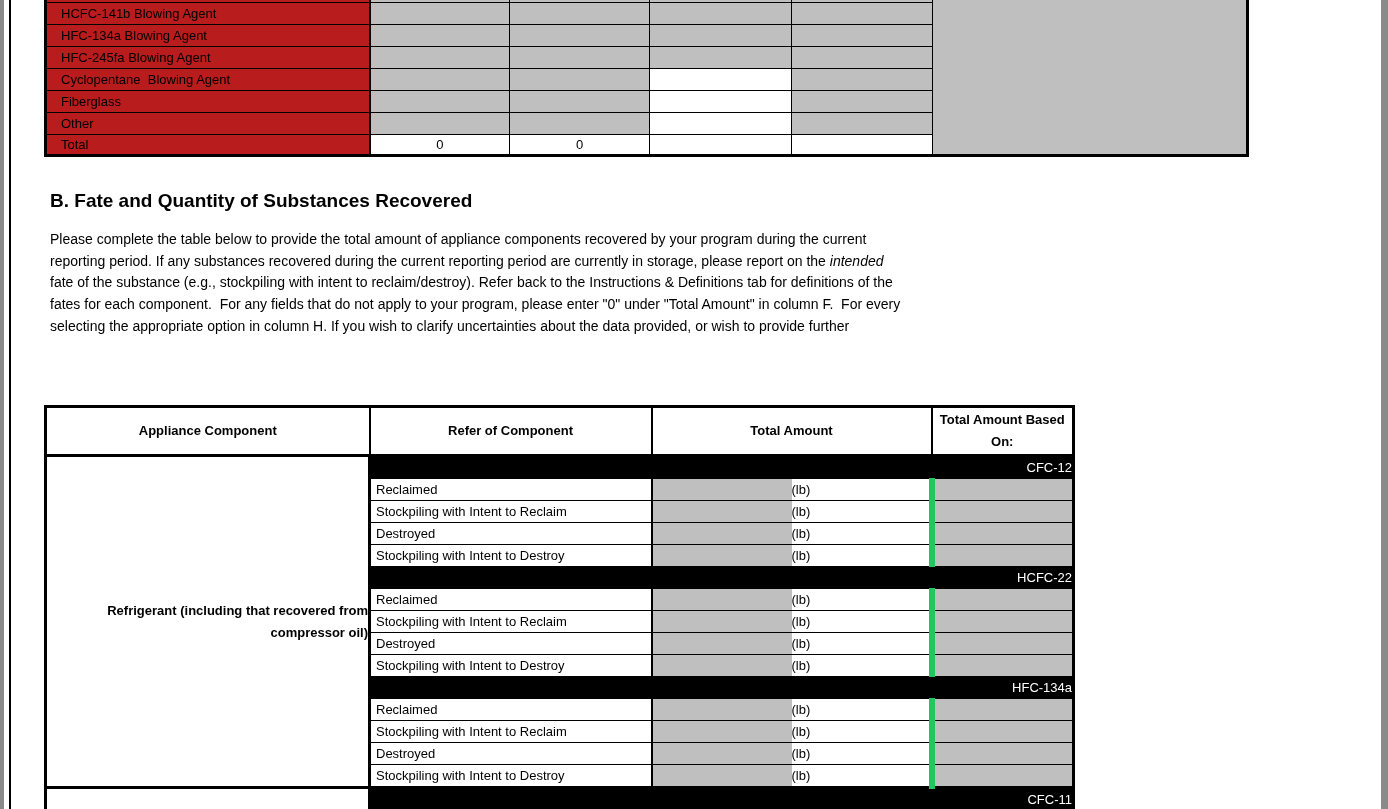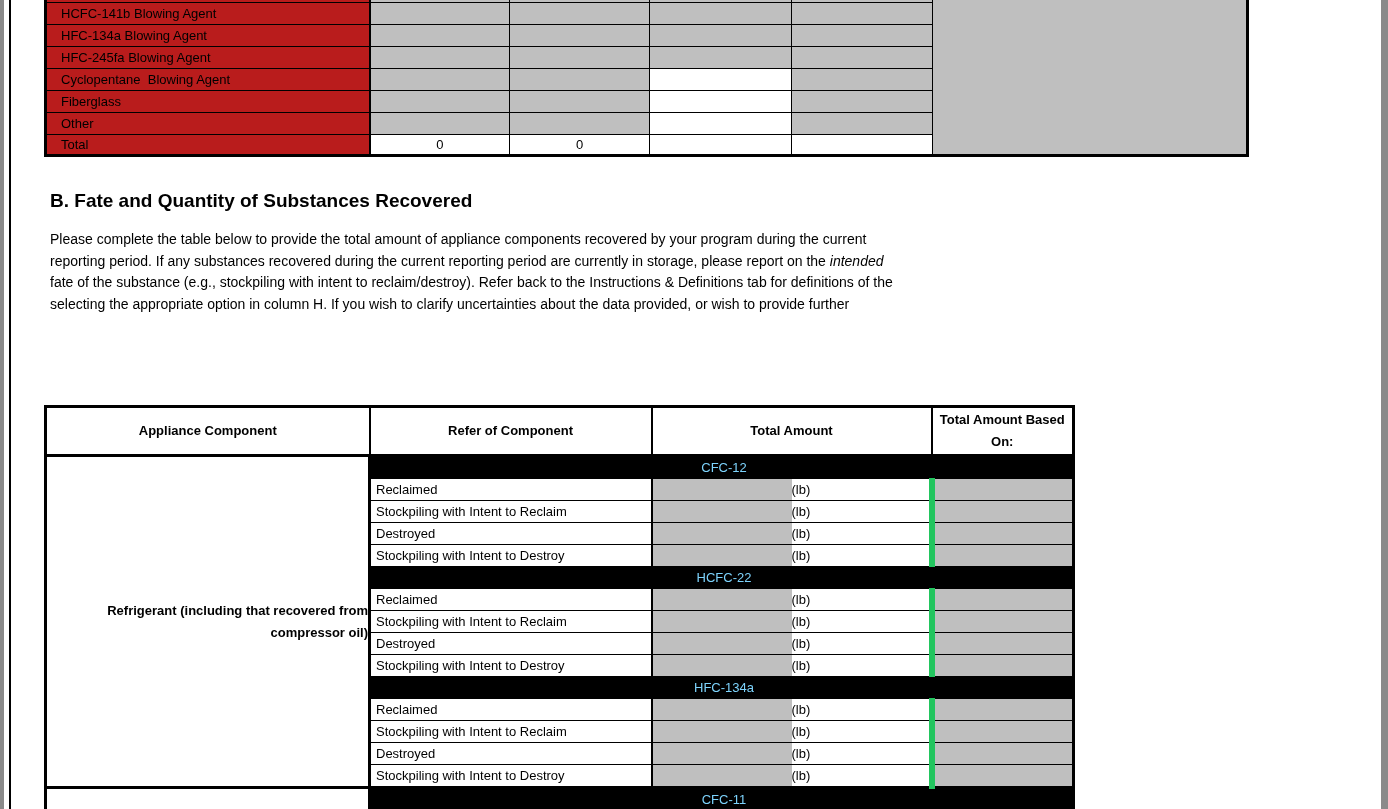--- a/index.html
+++ b/index.html
@@ -49,21 +49,21 @@
   .lower-table th {
     border: 2px solid #000; border-bottom: 3px solid #000;
     height: 46px; font-weight: bold; text-align: center; line-height: 22px;
   }
   .lower-table td { border: 1px solid #000; height: 21px; }
   .lower-table td.comp {
     border-right: 3px solid #000; border-left: 3px solid #000;
     text-align: right; font-weight: bold; line-height: 22px; background: #fff;
   }
   .lower-table td.secbar {
-    background: #000; color: #7dd3fc; text-align: center; padding-left: 5px;
+    background: #000; color: #ffffff; text-align: right; padding-left: 5px;
   }
   .lower-table td.fate { text-align: left; padding-left: 5px; border-right: 2px solid #000; }
   .lower-table td.amt { border-left: 2px solid #000; border-right: 0; }
   .lower-table td.lb  { border-left: 0; border-right: 6px solid #22c55e; text-align: left; }
   .lower-table td.bo  { border-left: 1px solid #000; }
   .lower-table tr.sep td { border-top: 3px solid #000; }
 </style>
 </head>
 <body>
 
@@ -142,20 +142,21 @@
     </tr>
   </tbody>
     </table>
 
   <h2 class="heading">B. Fate and Quantity of Substances Recovered</h2>
 
   <div class="intro">
     <div class="line"><span>Please complete the table below to provide the total amount of appliance components recovered by your program during the current</span><i></i></div>
     <div class="line"><span>reporting period. If any substances recovered during the current reporting period are currently in storage, please report on the </span><i>intended</i></div>
     <div class="line"><span>fate of the substance (e.g., stockpiling with intent to reclaim/destroy). Refer back to the Instructions &amp; Definitions tab for definitions of the</span><i></i></div>
+    <div class="line"><span>fates for each component.&nbsp; For any fields that do not apply to your program, please enter "0" under "Total Amount" in column F.&nbsp; For every</span><i></i></div>
     <div class="line"><span>selecting the appropriate option in column H. If you wish to clarify uncertainties about the data provided, or wish to provide further</span><i></i></div>
   </div>
 
   <table class="lower-table">
     <colgroup>
       <col style="width:324px">
         <col style="width:282px">
         <col style="width:140px">
       <col style="width:140px">
         <col style="width:142px">

